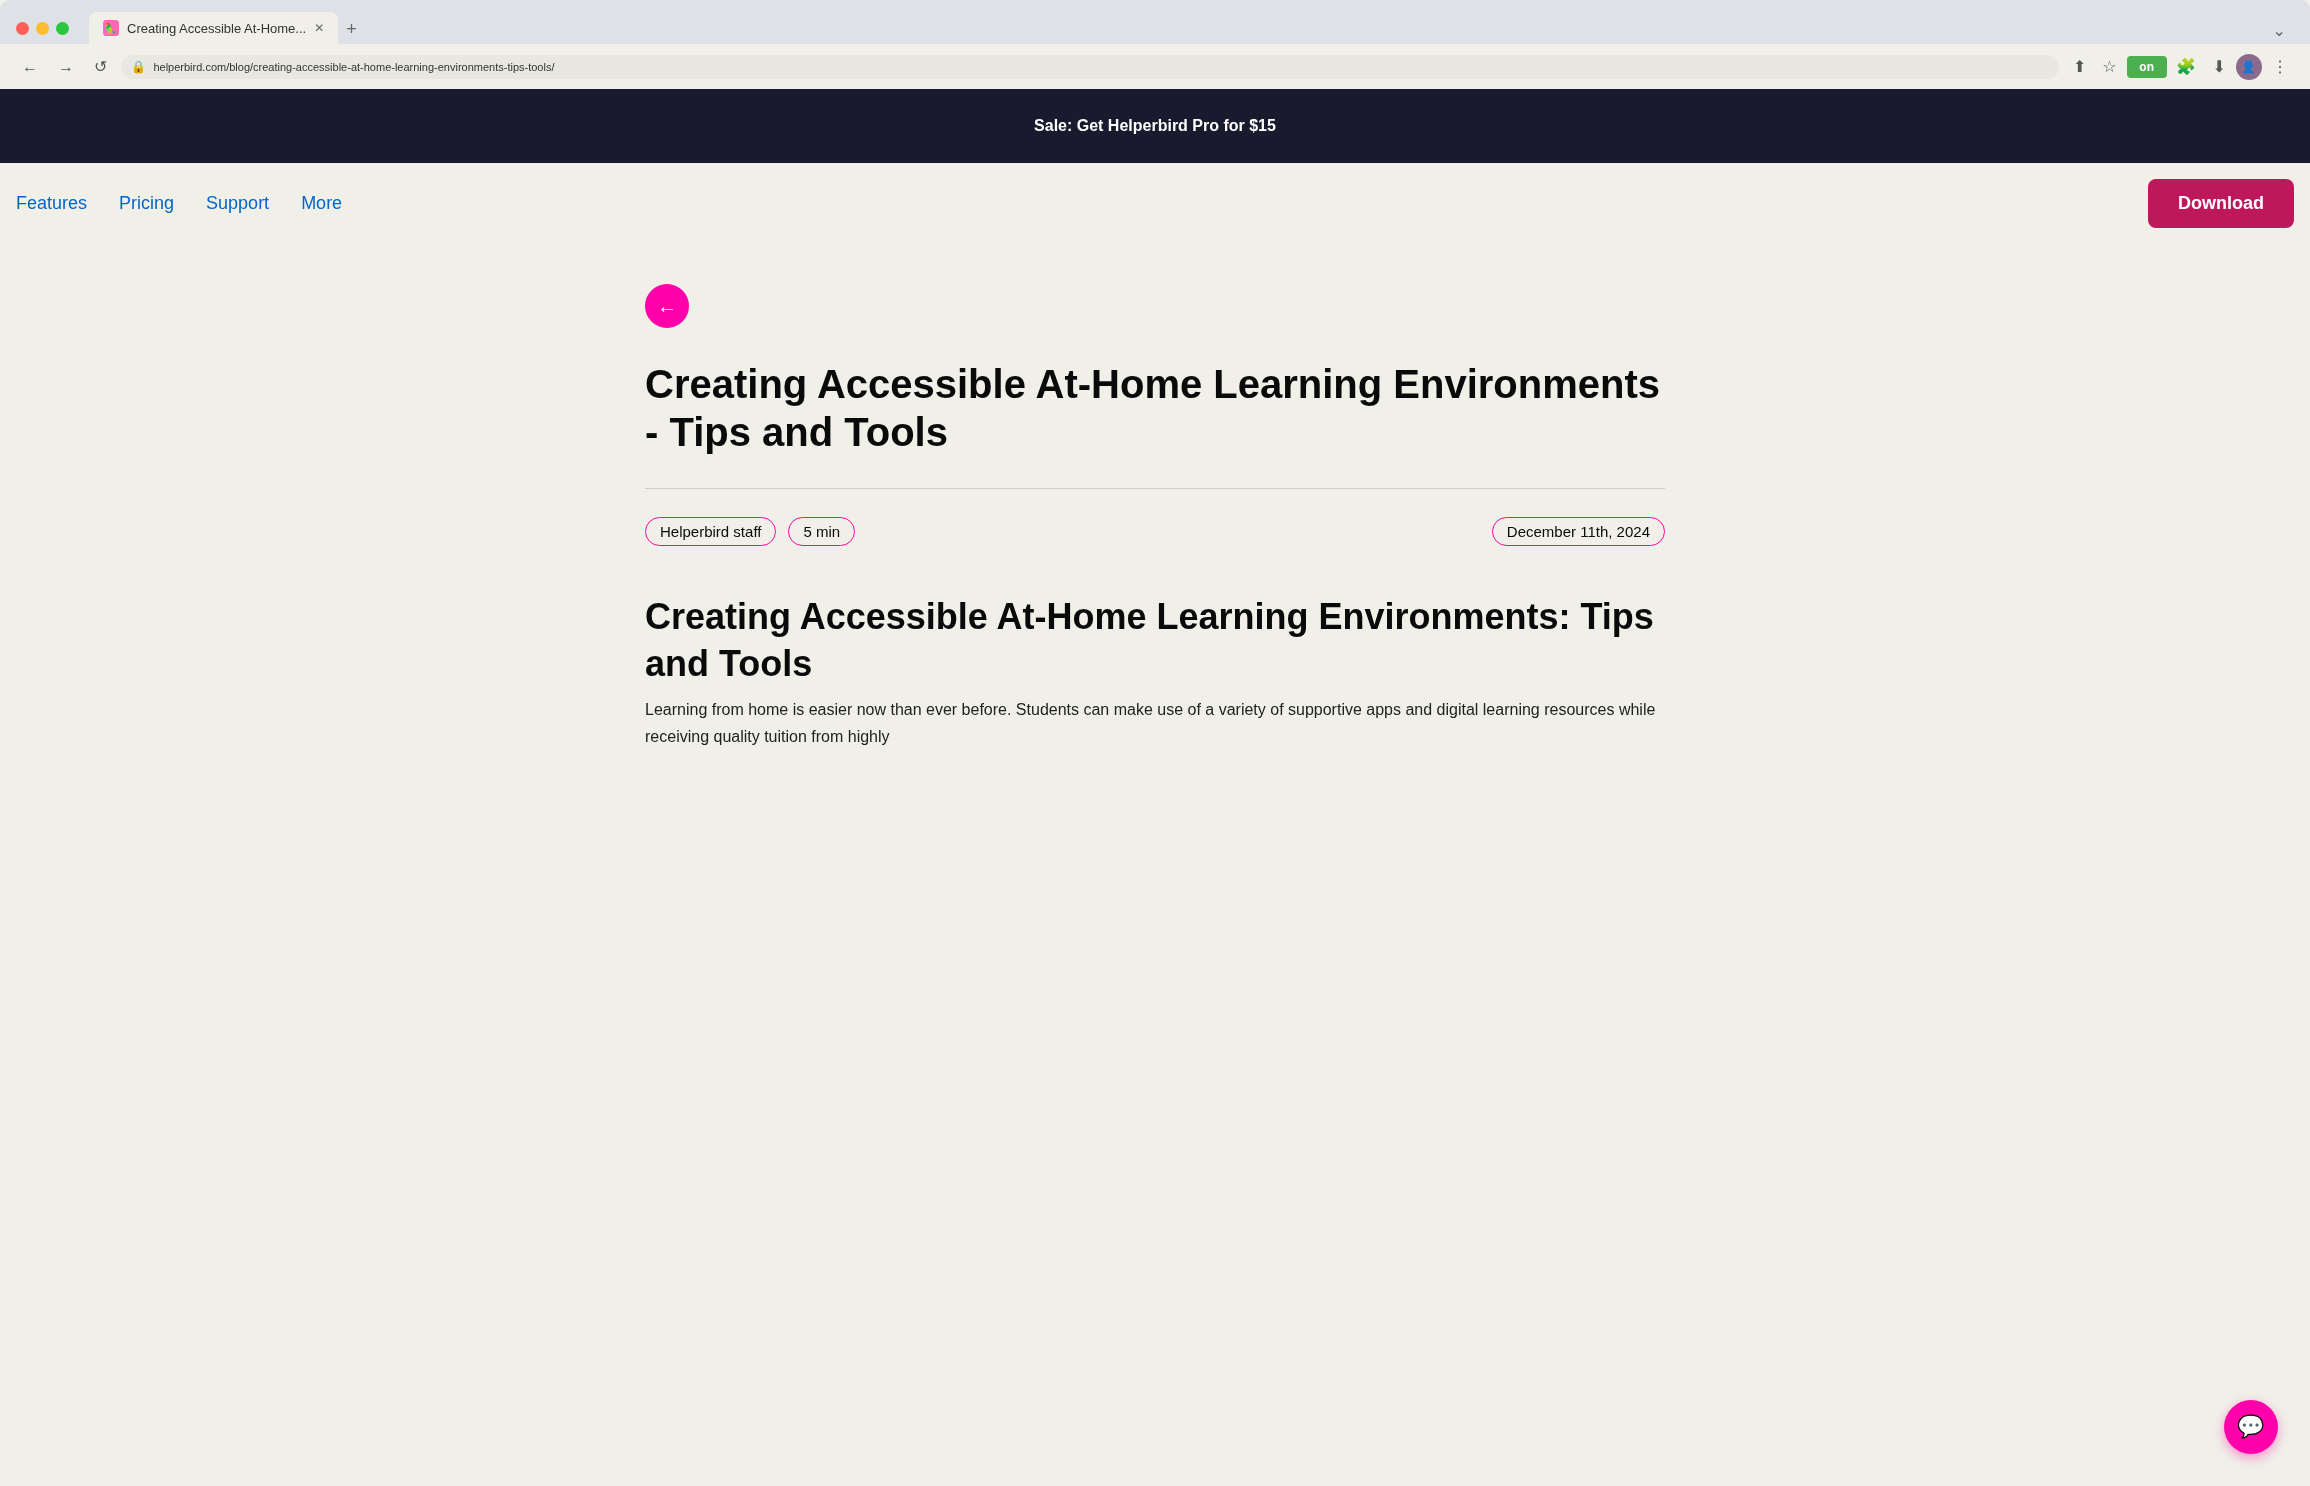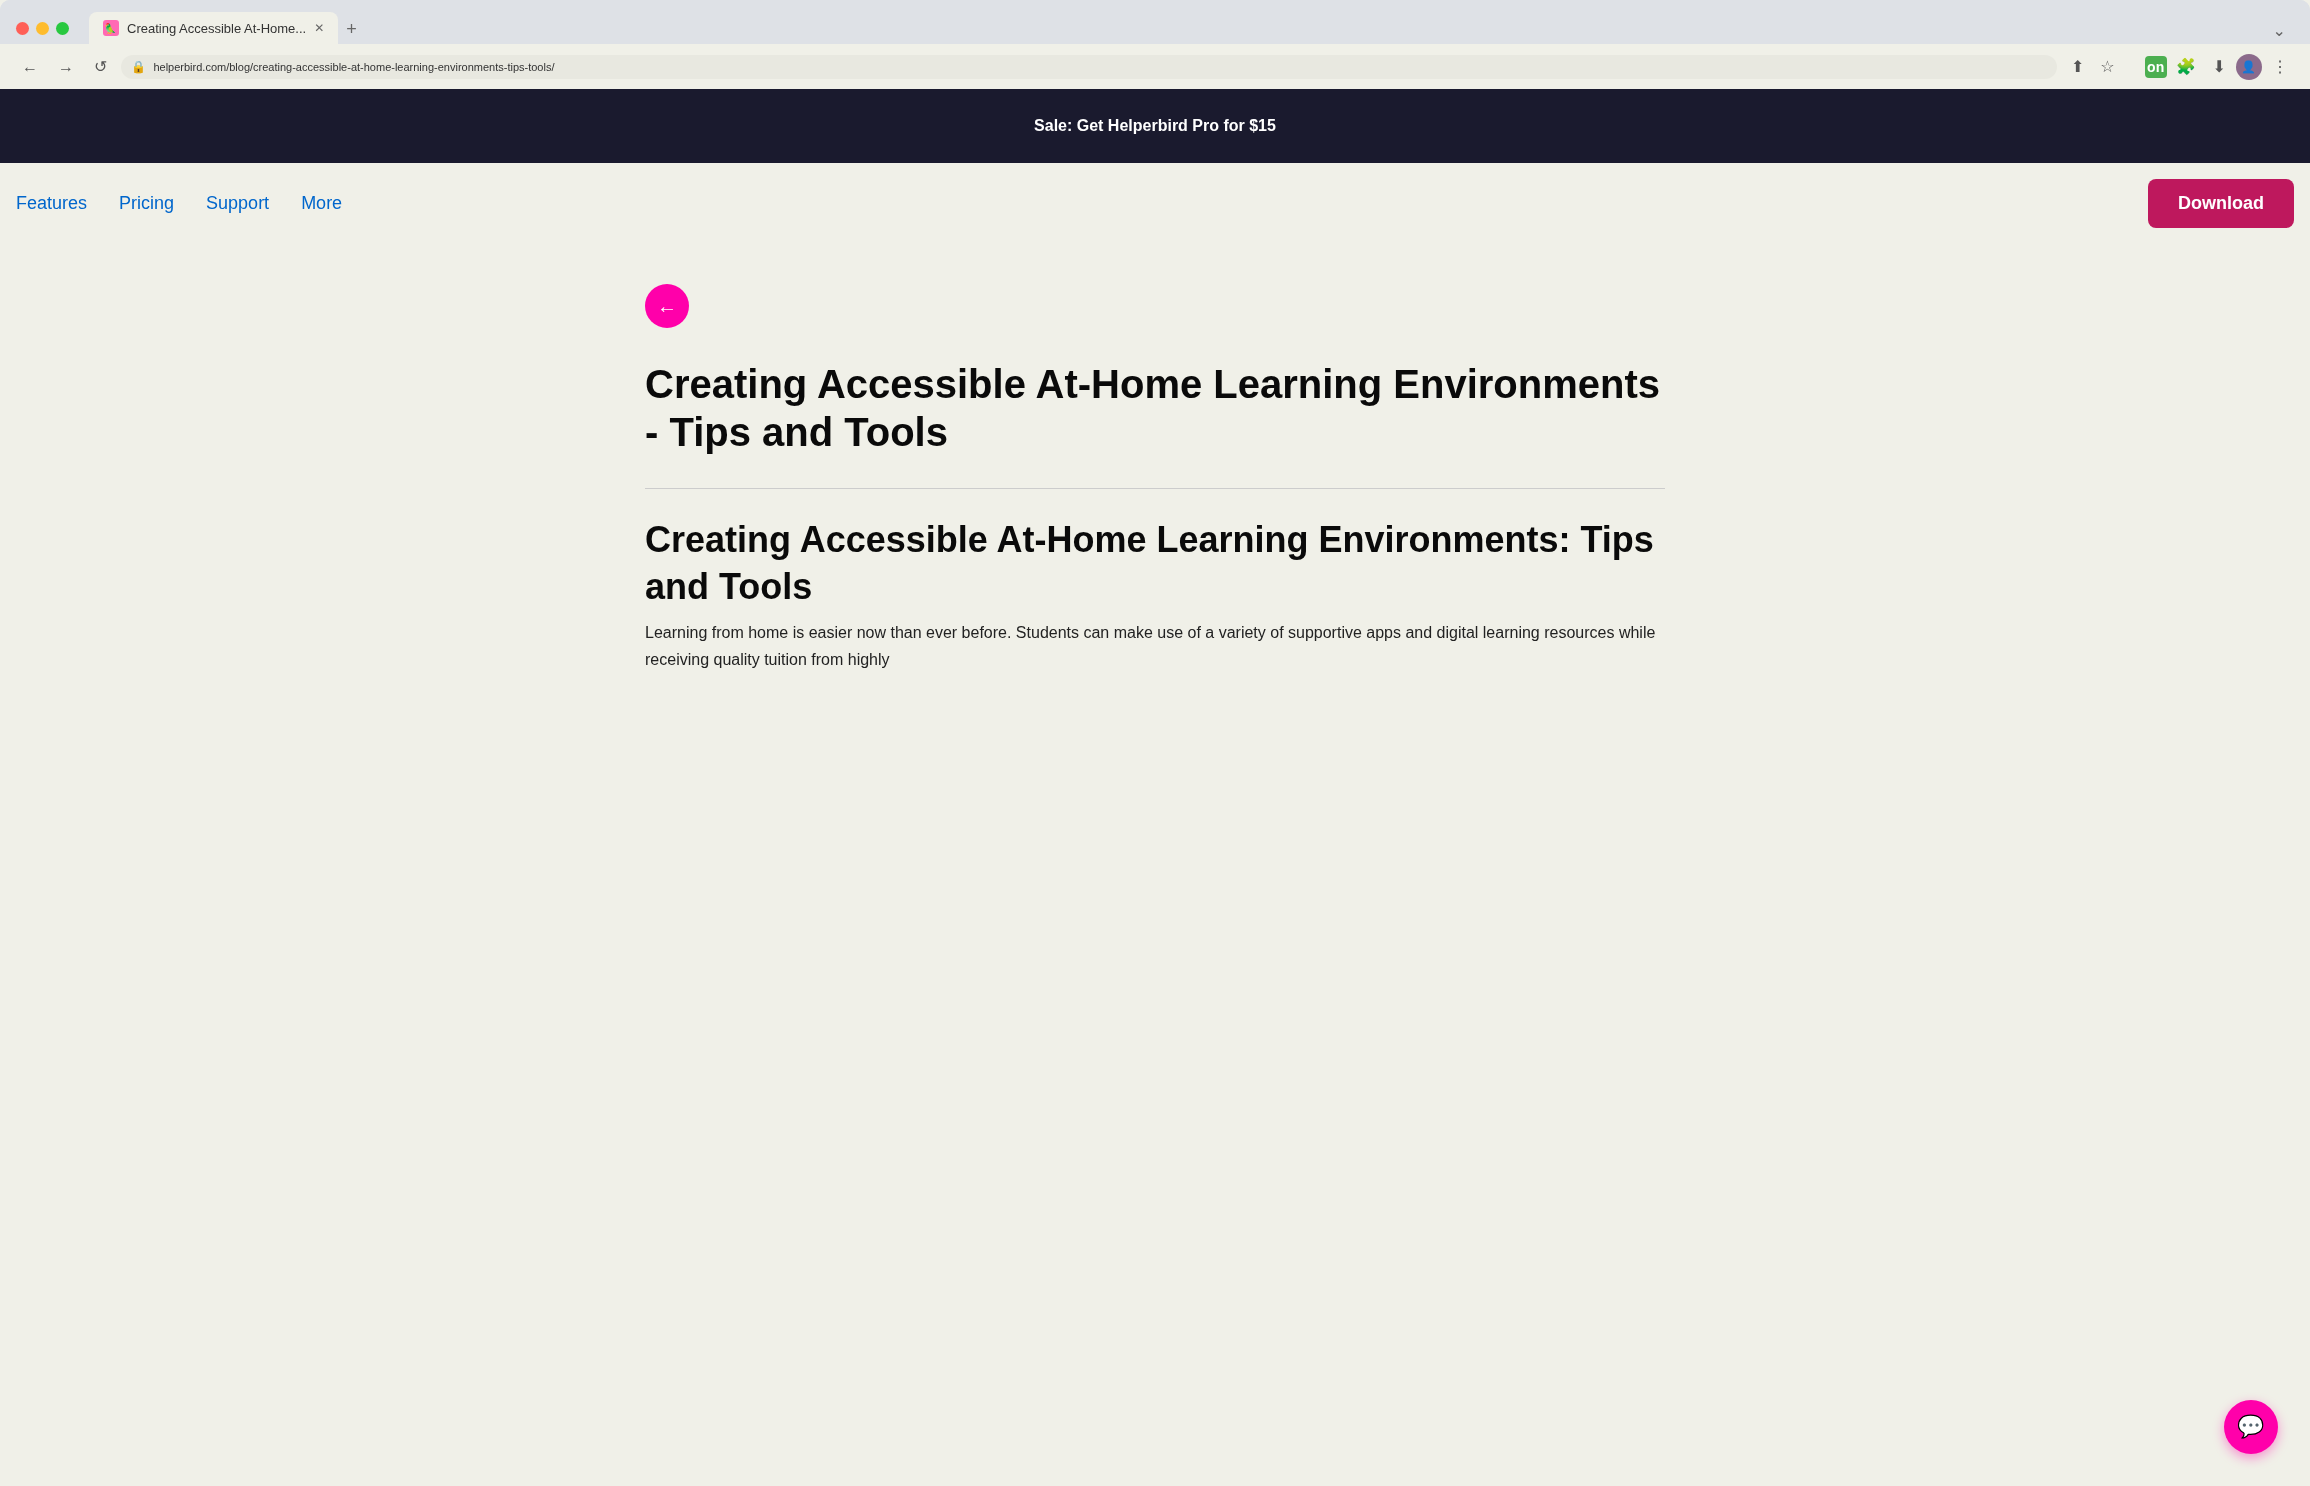--- a/index.html
+++ b/index.html
@@ -128,31 +128,30 @@
     .browser-action-btn {
       background: none;
       border: none;
       font-size: 16px;
       color: #555;
       cursor: pointer;
       padding: 5px 6px;
       border-radius: 4px;
     }
     .extension-icon {
-      width: 22px;
+      width: 40px;
       height: 22px;
       background: #4CAF50;
       border-radius: 4px;
       display: flex;
       align-items: center;
       justify-content: center;
-      font-size: 14px;
+      font-size: 12px;
       color: white;
       font-weight: bold;
-      margin-left: 20px;
     }
     .profile-btn {
       width: 26px;
       height: 26px;
       border-radius: 50%;
       background: #8B6A8B;
       display: flex;
       align-items: center;
       justify-content: center;
       font-size: 12px;
@@ -370,20 +369,27 @@
     <div class="main-content">
 
       <div class="back-btn">
         <span class="back-arrow">←</span>
       </div>
 
       <h1 class="article-title">Creating Accessible At-Home Learning Environments - Tips and Tools</h1>
 
       <div class="article-divider"></div>
 
+      <div class="article-meta">
+        <div class="meta-left">
+          <span class="meta-tag">Helperbird staff</span>
+          <span class="meta-tag">5 min</span>
+        </div>
+        <span class="meta-date">December 11th, 2024</span>
+      </div>
 
       <h2 class="section-title">Creating Accessible At-Home Learning Environments: Tips and Tools</h2>
 
       <p class="article-body">Learning from home is easier now than ever before. Students can make use of a variety of supportive apps and digital learning resources while receiving quality tuition from highly</p>
 
     </div>
 
   </div>
 </div>
 

